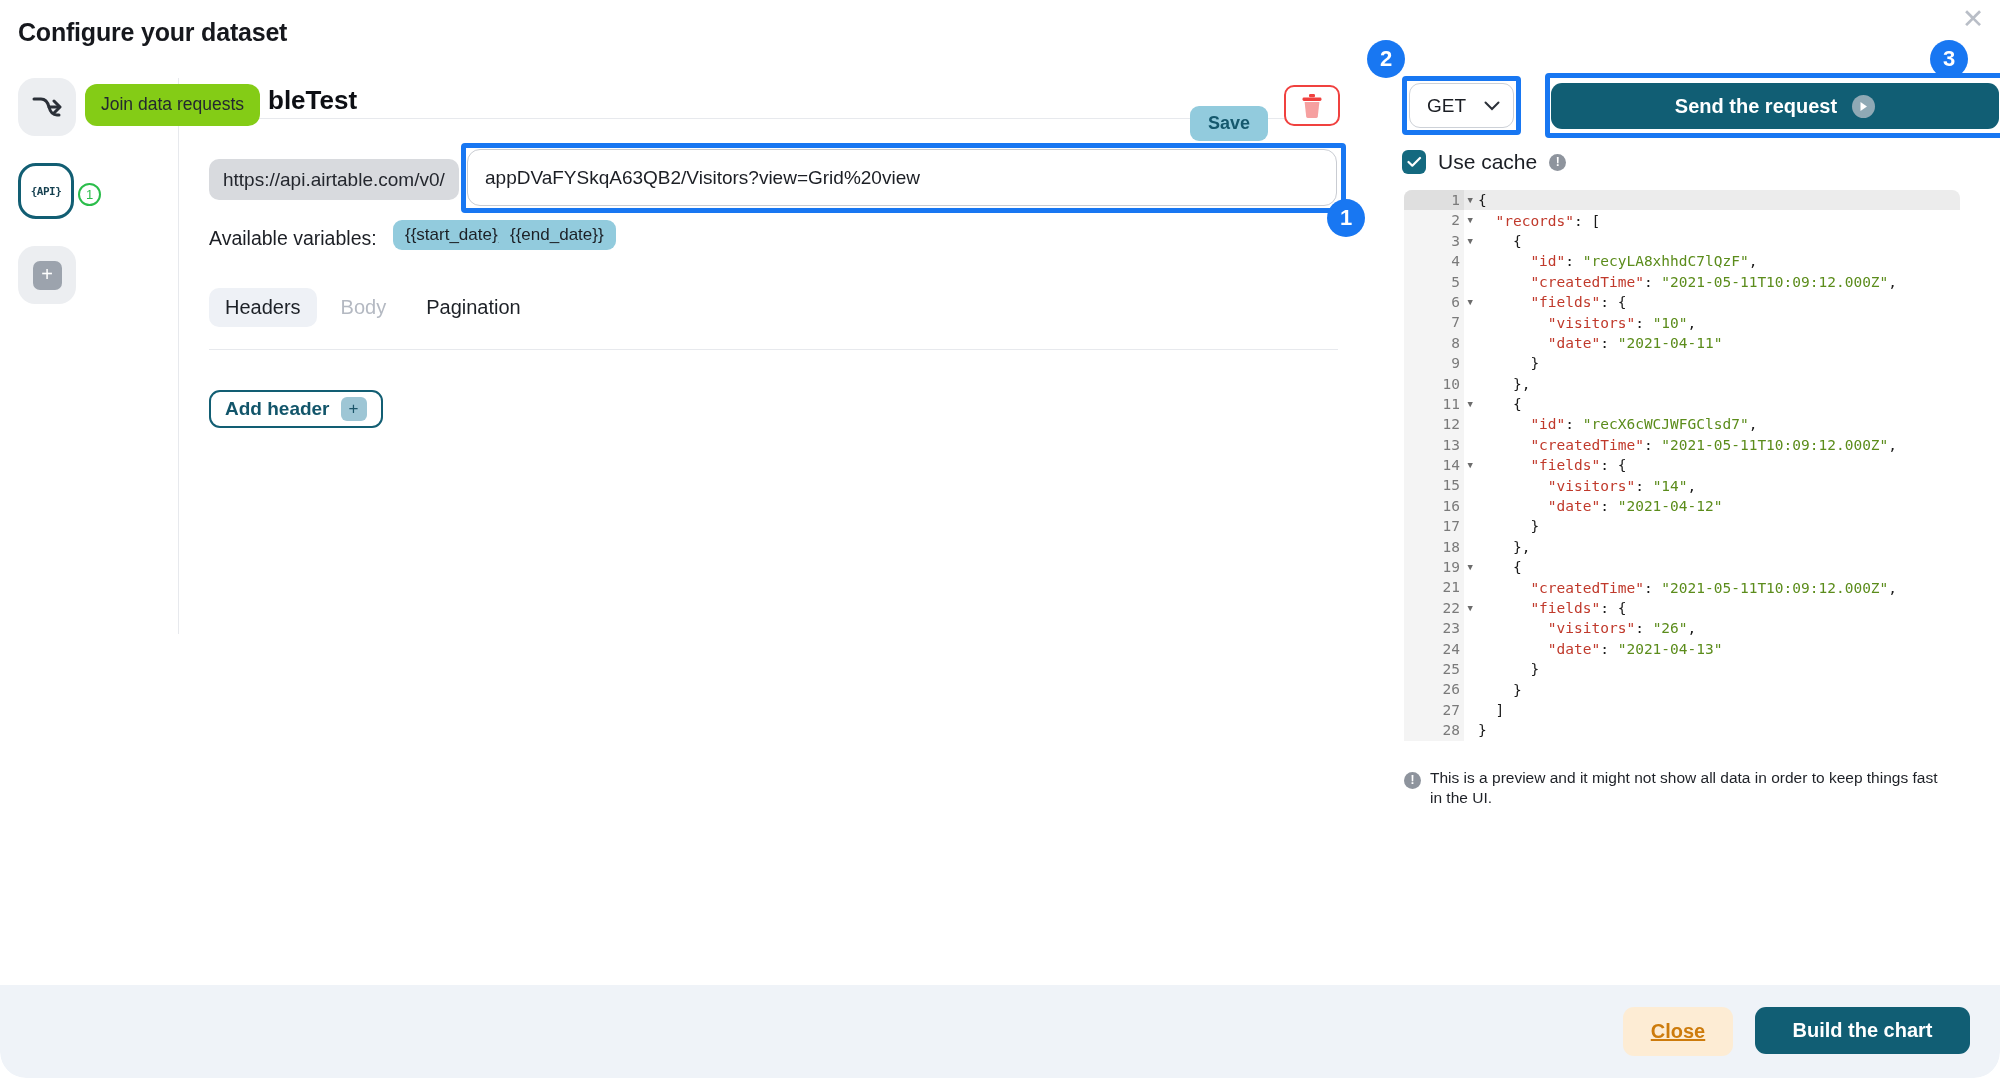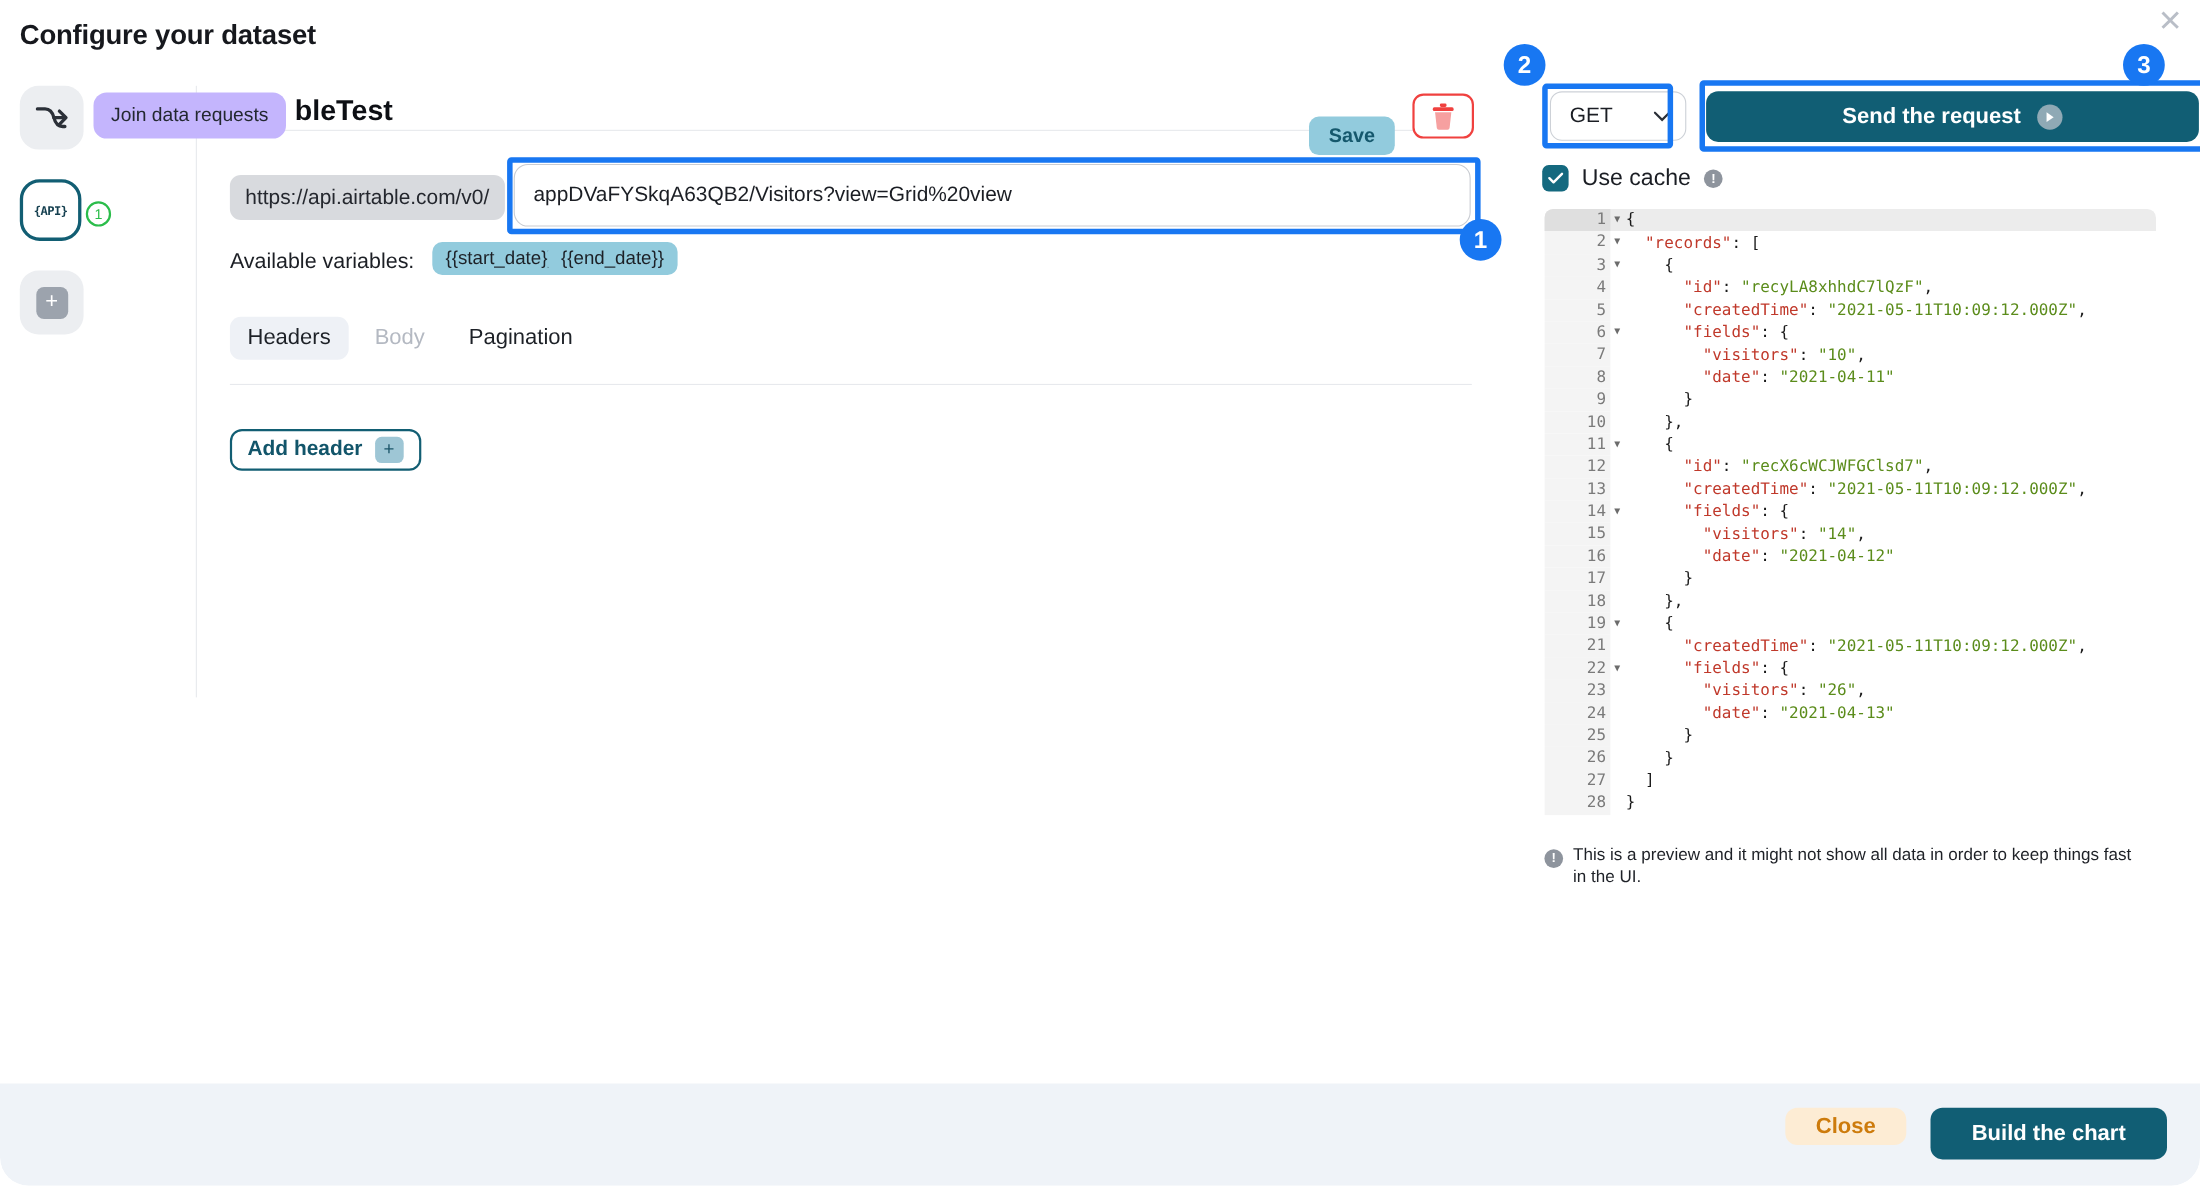--- a/index.html
+++ b/index.html
@@ -83,21 +83,21 @@
     color: #2bbd4b;
     font-size: 13px;
     line-height: 19px;
     text-align: center;
   }
 
   
   .tooltip {
     position: absolute;
     left: 85px; top: 84px;
-    background: #c4b5fd;
+    background: #84cc16;
     border-radius: 12px;
     padding: 10px 16px 11px 16px;
     font-size: 17.5px;
     color: #232830;
     white-space: nowrap;
     z-index: 6;
   }
 
   
   .req-title {
@@ -239,21 +239,21 @@
     color: #1b5569;
     font-size: 17px;
     line-height: 23px;
     text-align: center;
   }
 
   
   .sel-get {
     position: absolute;
     left: 1409px; top: 83px;
-    width: 124px; height: 45px;
+    width: 105px; height: 45px;
     background: #ffffff;
     border: 1px solid #cdd1d7;
     border-radius: 11px;
     display: flex; align-items: center; justify-content: space-between;
     padding: 0 13px 0 17px;
     font-size: 19px;
     color: #1b1e24;
     cursor: pointer;
   }
   .btn-send {
@@ -358,29 +358,30 @@
     position: absolute;
     left: 0; bottom: 0;
     width: 2000px; height: 93px;
     background: #eff3f8;
     border-bottom-left-radius: 26px;
     border-bottom-right-radius: 26px;
   }
   .btn-close {
     position: absolute;
     right: 267px; top: 1007px;
-    width: 110px; height: 34px;
+    width: 110px; height: 49px;
     background: #fdecd4;
     border: none;
     border-radius: 11px;
     color: #cd7b0c;
     font-size: 20px;
     font-weight: bold;
     font-family: "Liberation Sans", sans-serif;
     cursor: pointer;
+    text-decoration: underline;
   }
   .btn-build {
     position: absolute;
     right: 30px; top: 1007px;
     width: 215px; height: 47px;
     background: #115e74;
     border: none;
     border-radius: 11px;
     color: #ffffff;
     font-size: 20px;

